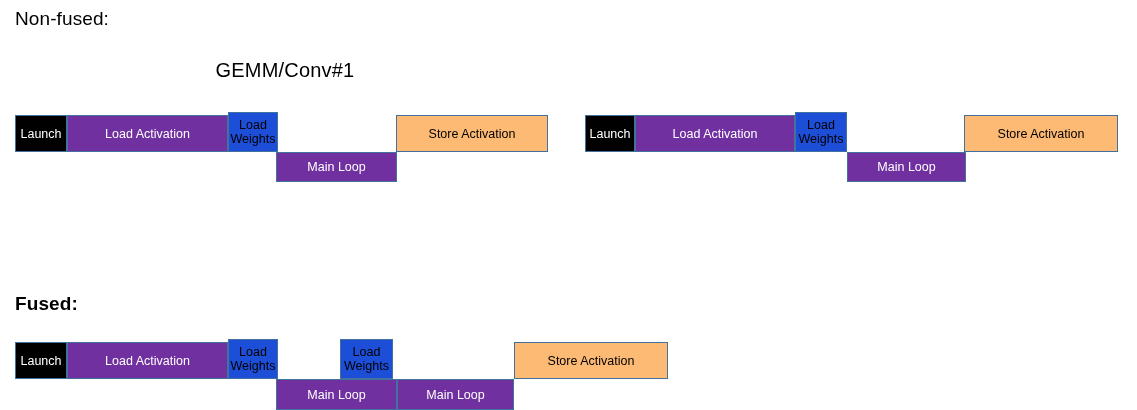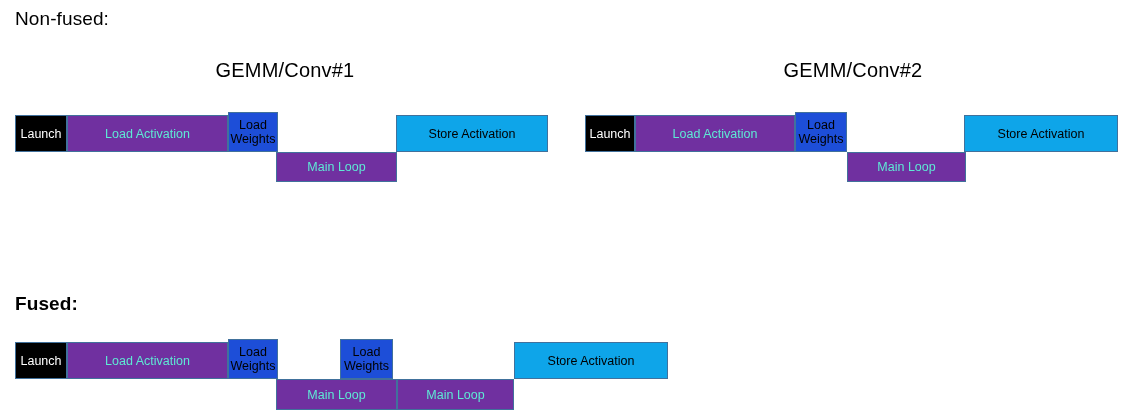--- a/index.html
+++ b/index.html
@@ -46,35 +46,34 @@
     display: flex;
     align-items: center;
     justify-content: center;
     text-align: center;
     font-size: 12.5px;
     line-height: 14px;
     white-space: pre-line;
     overflow: hidden;
   }
   .bar.launch   { background: #000000; color: #FFFFFF; }
-  .bar.purple   { background: #7030A0; color: #5eead4; }
+  .bar.purple   { background: #7030A0; color: #ffffff; }
   .bar.weights  { background: #1d4ed8; color: #000000; }
-  .bar.store    { background: #0ea5e9; color: #000000; }
+  .bar.store    { background: #fdba74; color: #000000; }
   .bar.weights  { border-color: #41719C; }
 </style>
 </head>
 <body>
 
 <div class="canvas">
 
   <div class="section-label" style="left:15px; top:8px;">Non-fused:</div>
 
   <div class="group-title" style="left:185px; top:58px; width:200px;">GEMM/Conv#1</div>
 
-  <div class="group-title" style="left:753px; top:58px; width:200px;">GEMM/Conv#2</div>
 
   <div class="bar launch" style="left:15px; top:115px; width:52px; height:37px;">Launch</div>
   <div class="bar purple" style="left:67px; top:115px; width:161px; height:37px;">Load Activation</div>
   <div class="bar weights" style="left:228px; top:112px; width:50px; height:40px;">Load
 Weights</div>
   <div class="bar store" style="left:396px; top:115px; width:152px; height:37px;">Store Activation</div>
   <div class="bar purple" style="left:276px; top:152px; width:121px; height:30px;">Main Loop</div>
 
   <div class="bar launch" style="left:585px; top:115px; width:50px; height:37px;">Launch</div>
   <div class="bar purple" style="left:635px; top:115px; width:160px; height:37px;">Load Activation</div>

